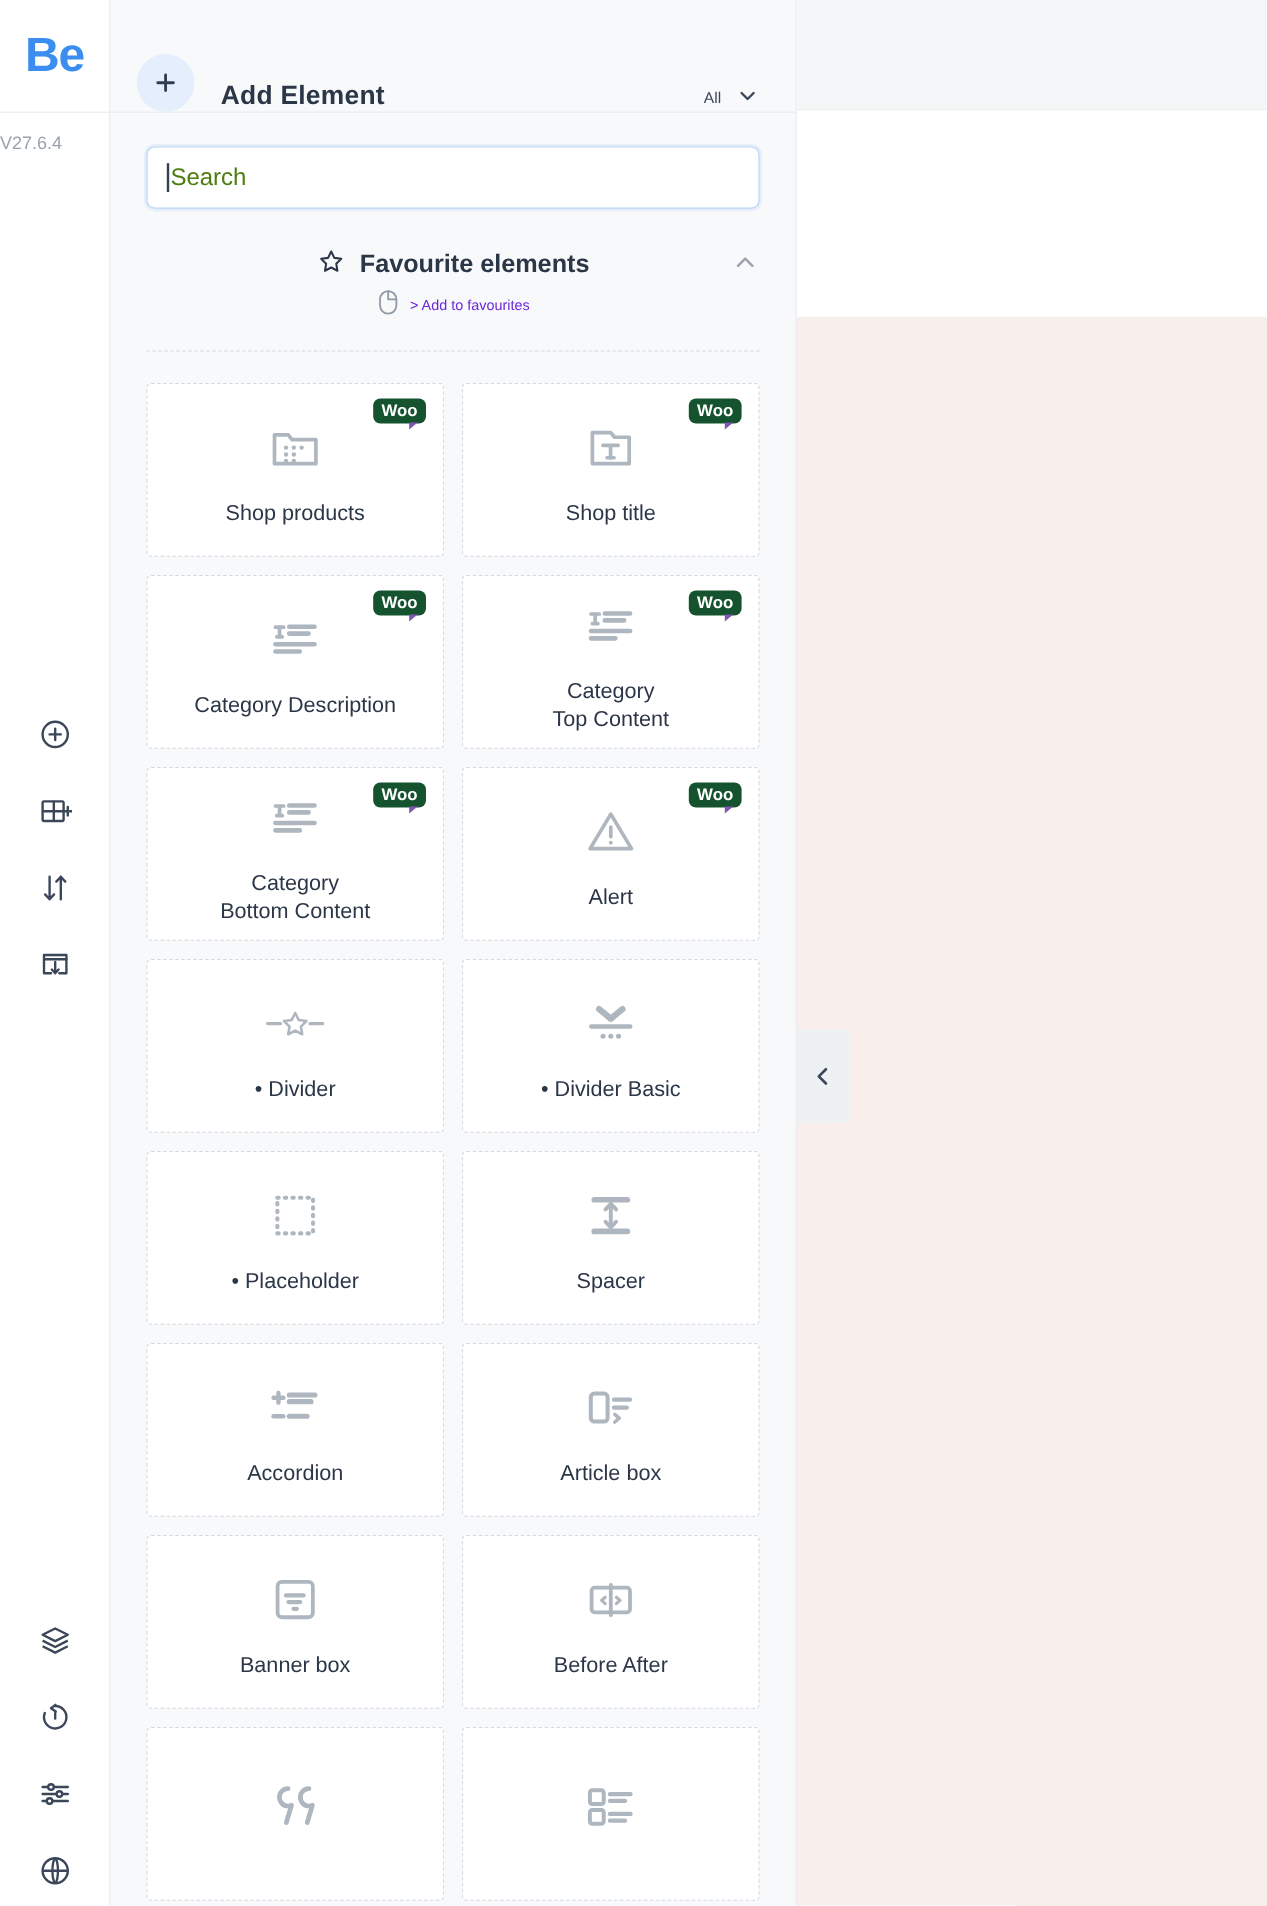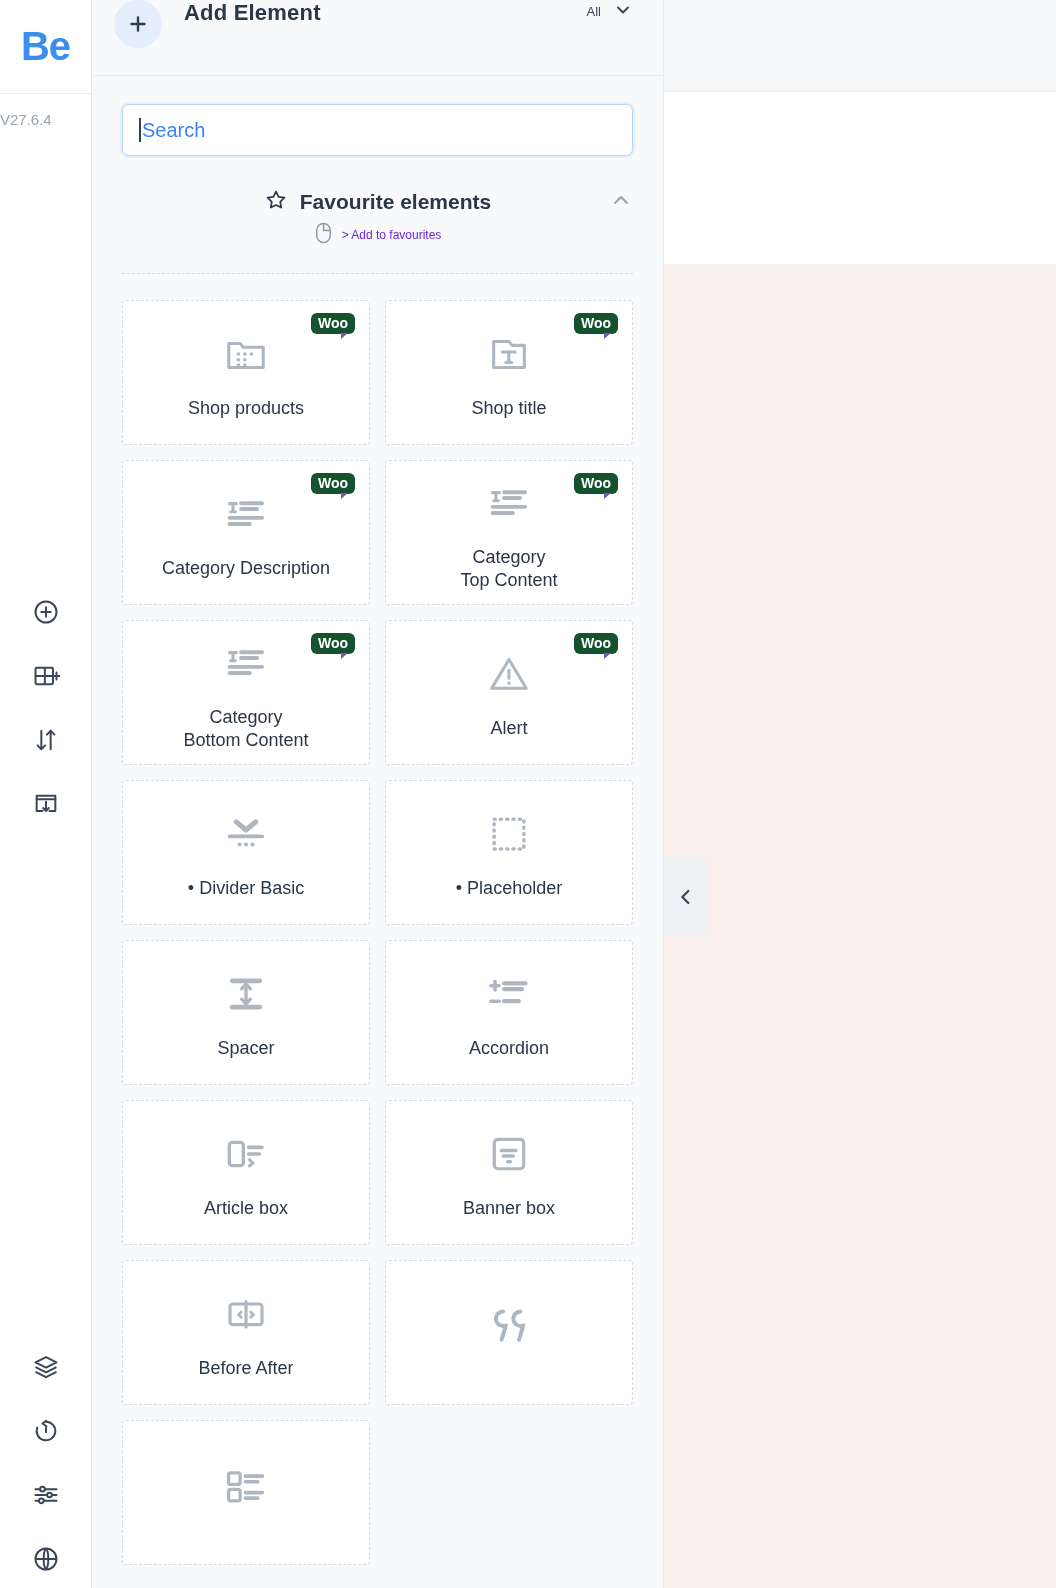--- a/index.html
+++ b/index.html
@@ -50,22 +50,22 @@
   
   .panel {
     width: 572px; height: 100%;
     background: #f7f9fb;
     border-right: 1px solid #e6e9ee;
     display: flex; flex-direction: column;
     flex: none;
     overflow: hidden;
   }
   .panel-header {
-    height: 76px; flex: none;
-    display: flex; align-items: flex-start;
+    height: 94px; flex: none;
+    display: flex; align-items: flex-end;
     padding: 0 30px 0 22px;
     border-bottom: 1px solid #e9ecf1;
     background: #f7f9fb;
   }
   .add-circle {
     width: 48px; height: 48px; border-radius: 50%;
     background: #e4eefc;
     display: flex; align-items: center; justify-content: center;
     color: #2f3d4f; flex: none; cursor: pointer;
   }
@@ -90,21 +90,21 @@
     border-radius: 7px;
     box-shadow: 0 0 0 2px rgba(185,213,245,.28);
     display: flex; align-items: center;
     padding: 0 16px;
     position: relative;
   }
   .caret {
     width: 2px; height: 24px; background: #33404f; flex: none;
   }
   .search-placeholder {
-    font-size: 20px; color: #3b82f6; margin-left: 1px;
+    font-size: 20px; color: #4d7c0f; margin-left: 1px;
   }
 
   .fav {
     padding: 32px 30px 0 30px;
     text-align: center;
   }
   .fav-head {
     display: flex; align-items: center; justify-content: center;
     position: relative; cursor: pointer;
   }
@@ -389,20 +389,29 @@
           <div class="card-icon">
             <svg width="46" height="46" viewBox="0 0 24 24" fill="none" stroke="currentColor" stroke-width="1.6" stroke-linejoin="round" stroke-linecap="round">
               <path d="M12 4.4 21 19.4H3z"></path>
               <path d="M12 10v4.2"></path>
               <circle cx="12" cy="16.8" r=".85" fill="currentColor" stroke="none"></circle>
             </svg>
           </div>
           <div class="card-label">Alert</div>
         </div>
 
+        <div class="card">
+          <div class="card-icon">
+            <svg width="52" height="34" viewBox="0 0 34 20" fill="none" stroke="currentColor" stroke-width="1.8" stroke-linecap="round" stroke-linejoin="round">
+              <path d="M2 10h7M25 10h7"></path>
+              <path d="M17 4.2l1.9 3.8 4.2.6-3 3 .7 4.2-3.8-2-3.8 2 .7-4.2-3-3 4.2-.6z" stroke-width="1.4"></path>
+            </svg>
+          </div>
+          <div class="card-label">• Divider</div>
+        </div>
 
         <div class="card">
           <div class="card-icon">
             <svg width="46" height="42" viewBox="0 0 28 26" fill="none" stroke="currentColor" stroke-linecap="round" stroke-linejoin="round">
               <path d="M8 5.5l6 5 6-5" stroke-width="3.2"></path>
               <path d="M4 14.5h20" stroke-width="2.4"></path>
               <circle cx="10" cy="19.5" r="1.3" fill="currentColor" stroke="none"></circle>
               <circle cx="14" cy="19.5" r="1.3" fill="currentColor" stroke="none"></circle>
               <circle cx="18" cy="19.5" r="1.3" fill="currentColor" stroke="none"></circle>
             </svg>

